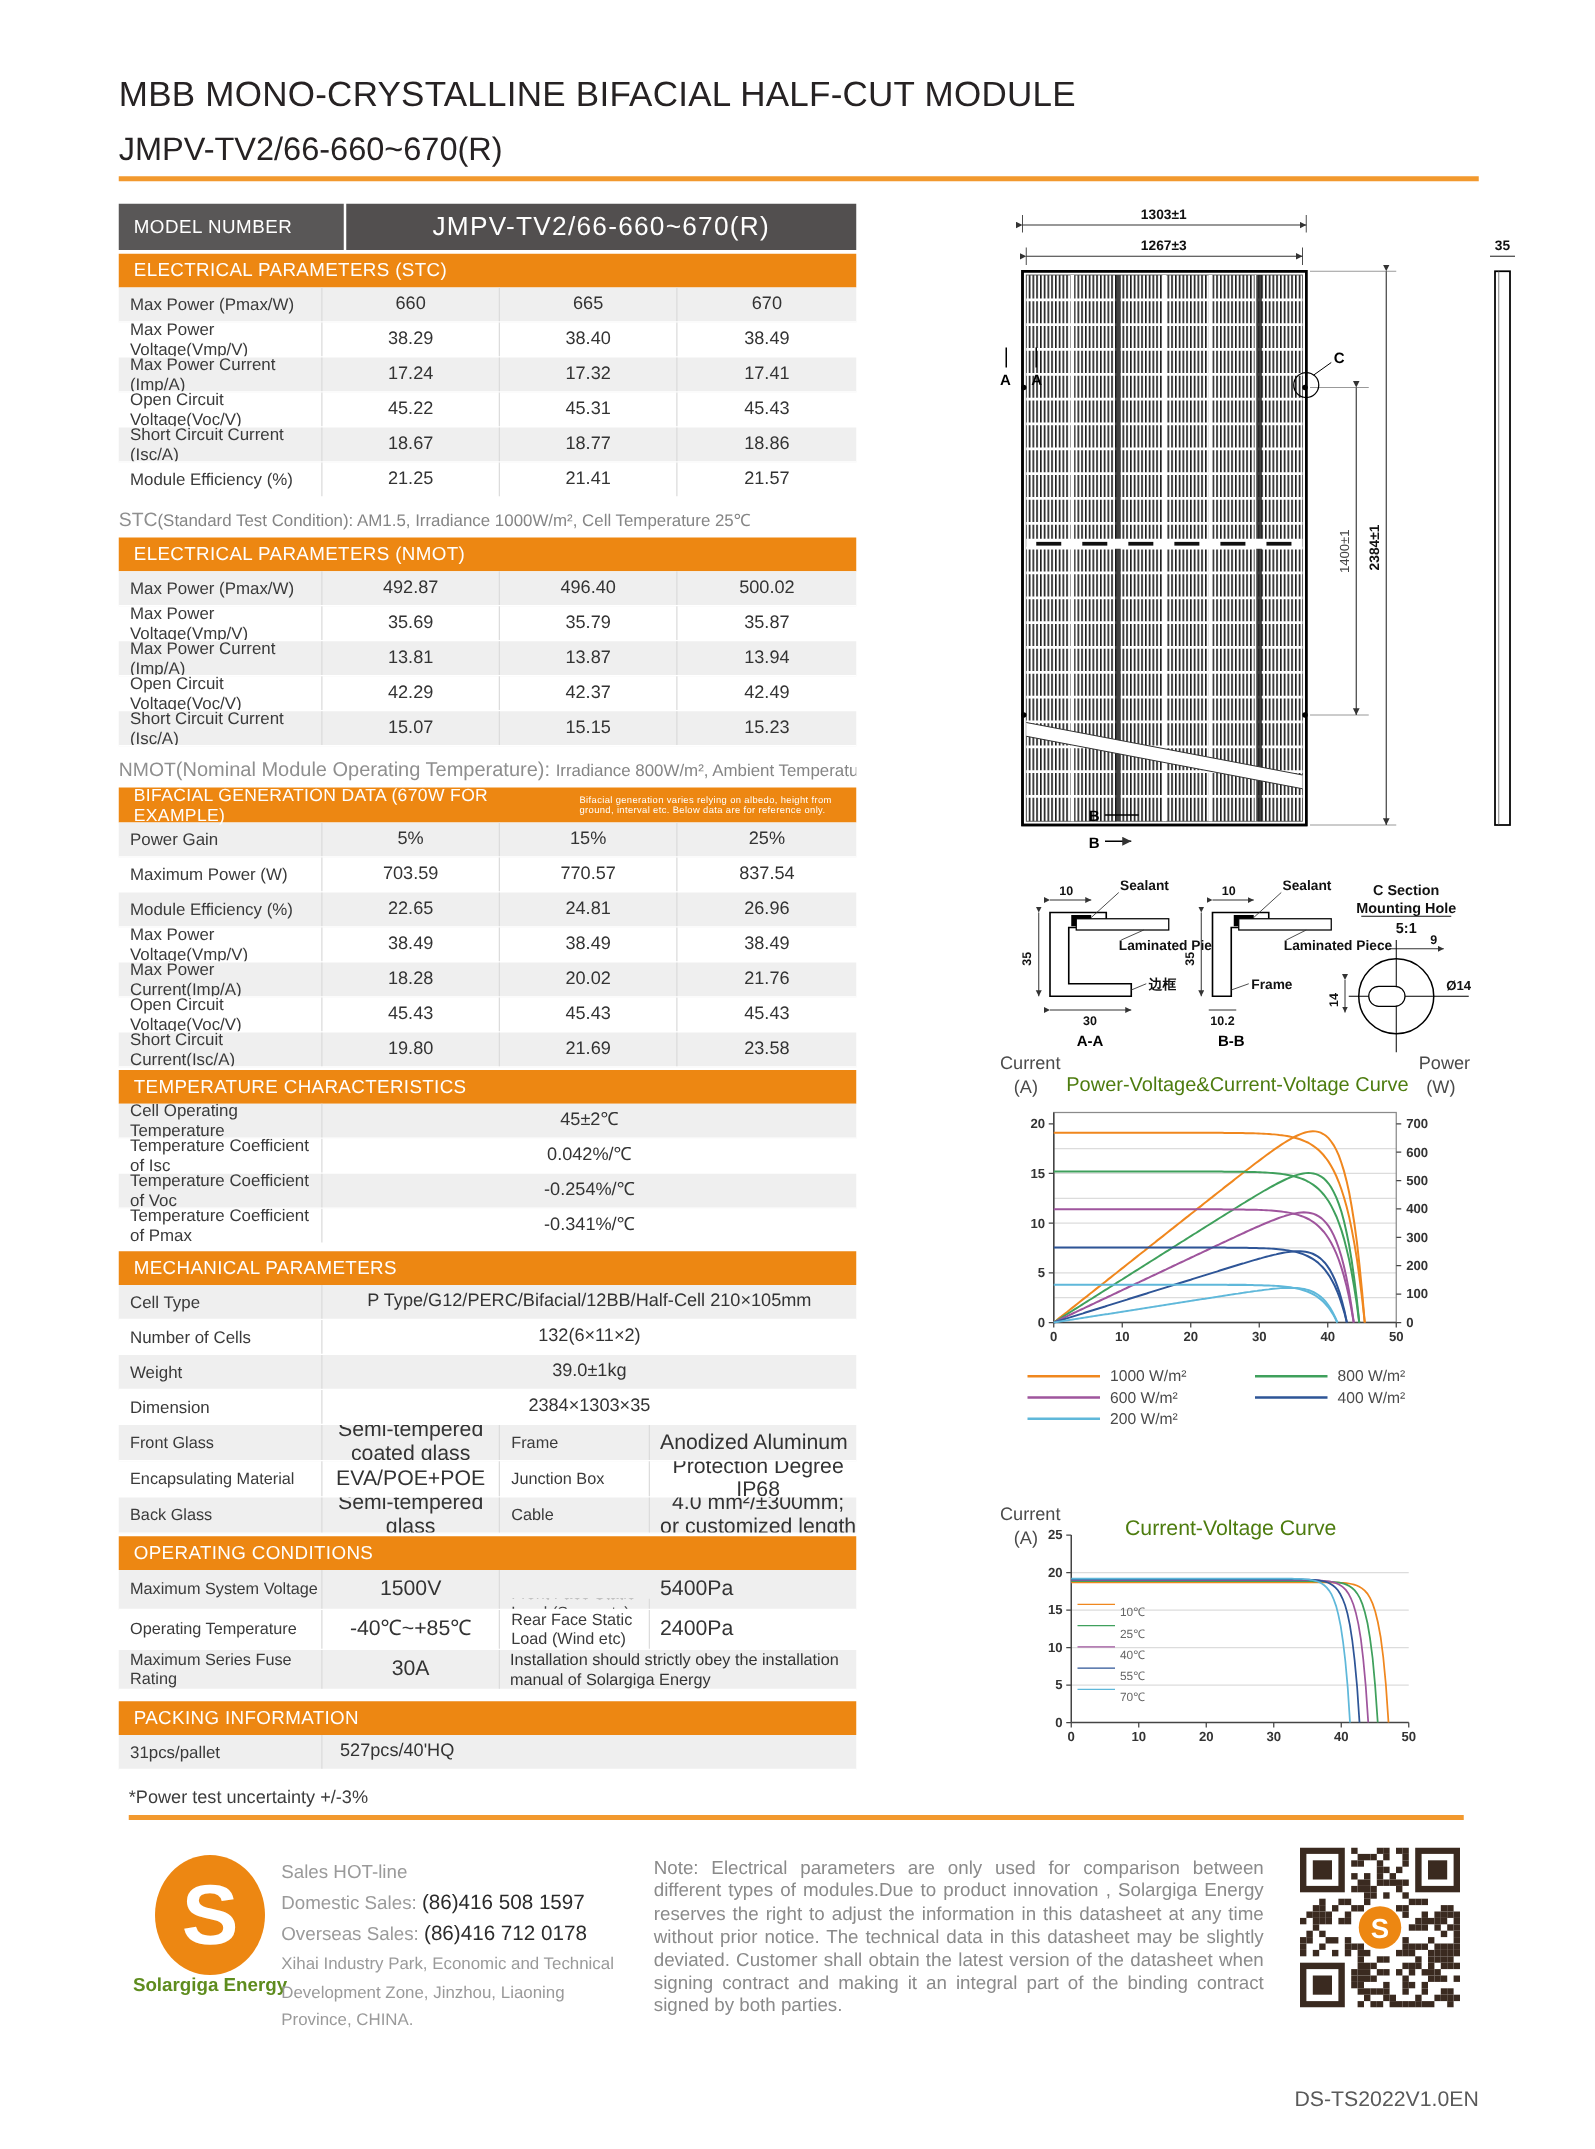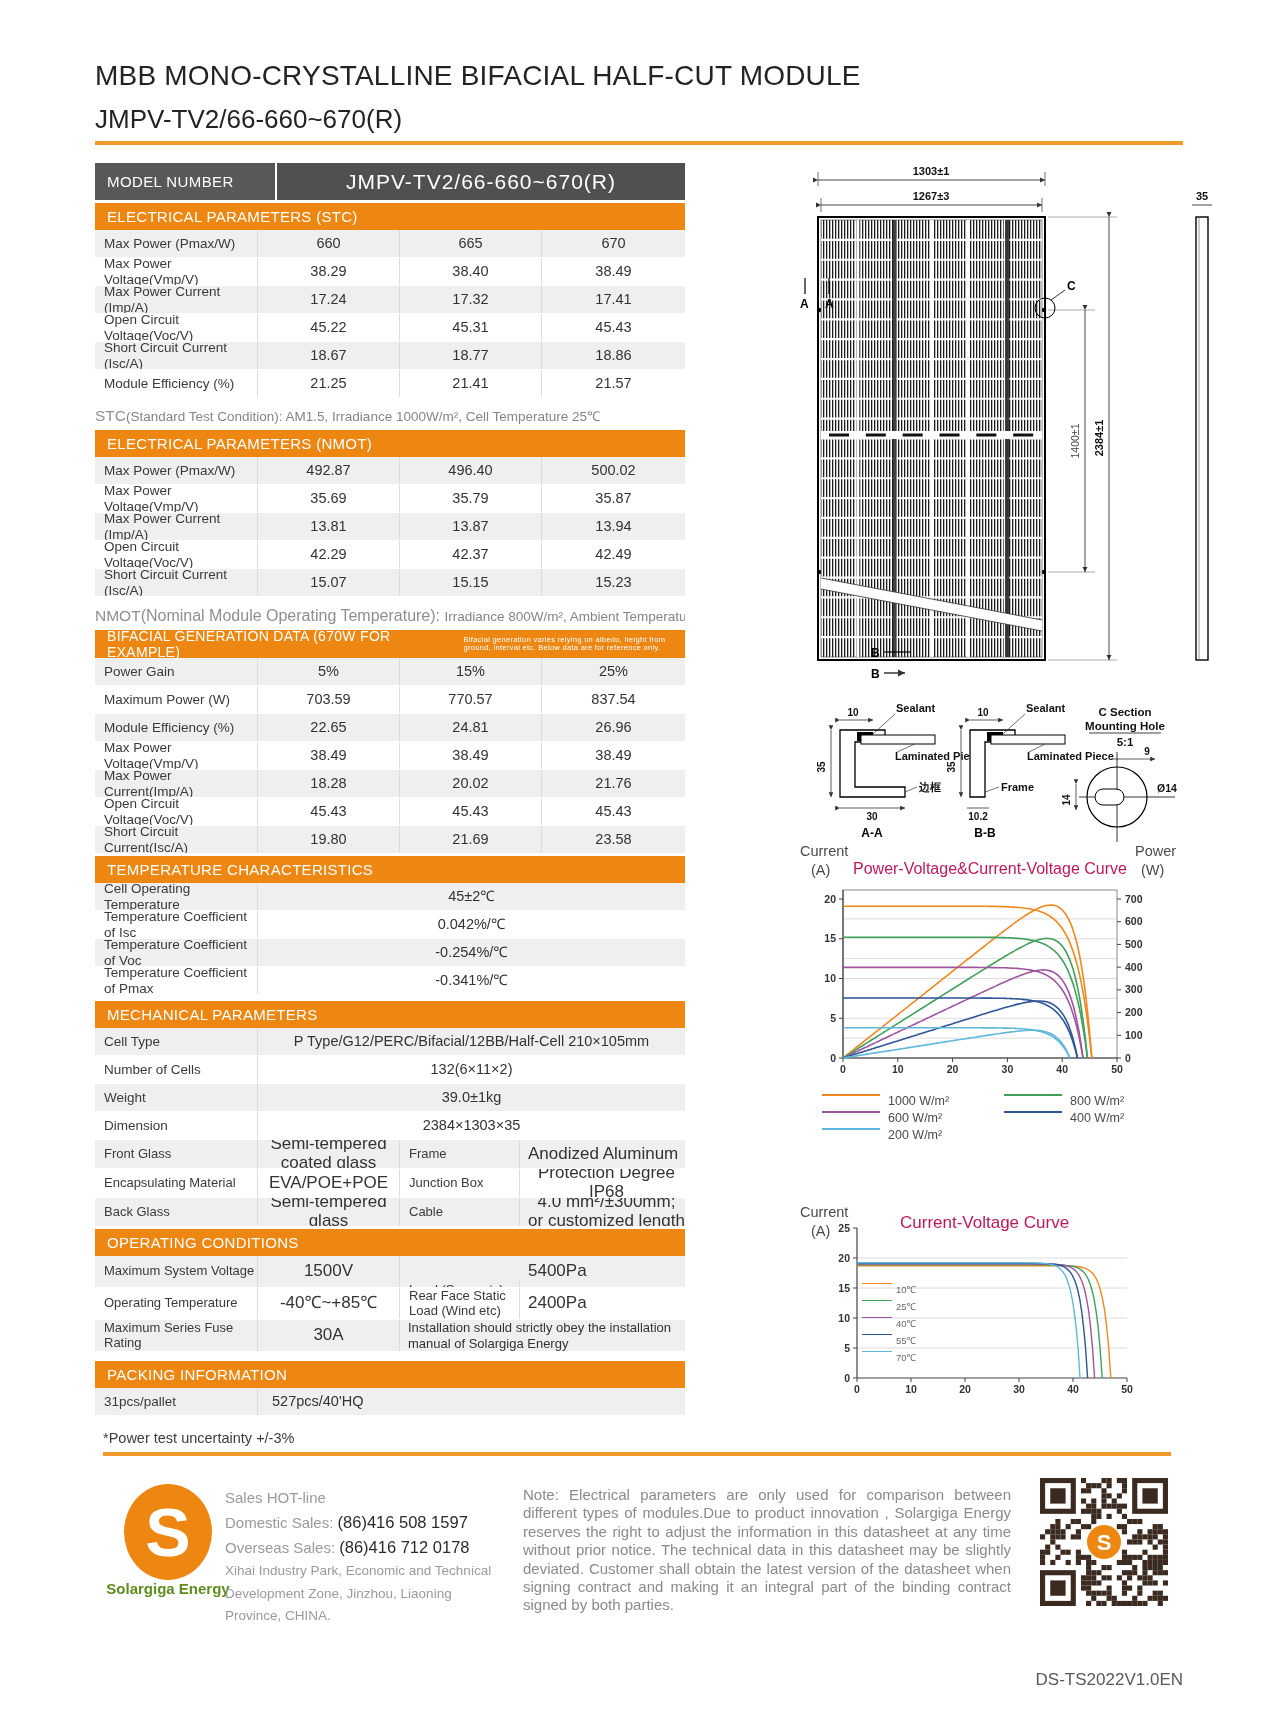--- a/index.html
+++ b/index.html
@@ -35,23 +35,23 @@
   .note-cell{font-size:13px;line-height:1.22;padding:1px 8px;color:#333;text-align:left}
   .packing .val{justify-content:flex-start;padding-left:14px;font-size:14.5px}
   
   .gnote{color:#8f8f8f;white-space:nowrap;overflow:hidden}
   .gnote .big{font-size:15.5px}
   .gnote .small{font-size:16px}
   .gnote .rest{font-size:13.5px;color:#858585}
   .uncert{font-size:14.5px;color:#3c3c3c}
   
   .chart-axis-label{font-size:14.5px;color:#4a4a4a}
-  .chart-title{color:#be185d;font-size:16px;white-space:nowrap}
+  .chart-title{color:#4d7c0f;font-size:16px;white-space:nowrap}
   .legend1{display:grid;grid-template-columns:182px 150px;row-gap:3px}
-  .legend1 .li{display:flex;height:14px}
+  .legend1 .li{display:flex;align-items:center;height:14px}
   .legend1 .ln{width:58px;border-top:2px solid #000;margin-right:8px}
   .legend1 .lt{font-size:12.5px;color:#4a4a4a}
   .legend2 .li{display:flex;height:17px}
   .legend2 .ln{width:30px;border-top:1.5px solid #000;margin-right:4px}
   .legend2 .lt{font-size:9.5px;color:#666}
   
   .logo-circle{width:88px;height:96px;border-radius:50%;background:#ED8712;color:#fff;
                display:flex;align-items:center;justify-content:center;font-size:68px;font-weight:bold}
   .logo-name{width:130px;text-align:center;font-size:15px;font-weight:bold;color:#5E8C1E}
   .contact{font-size:15px;color:#9a9a9a;line-height:25px}

